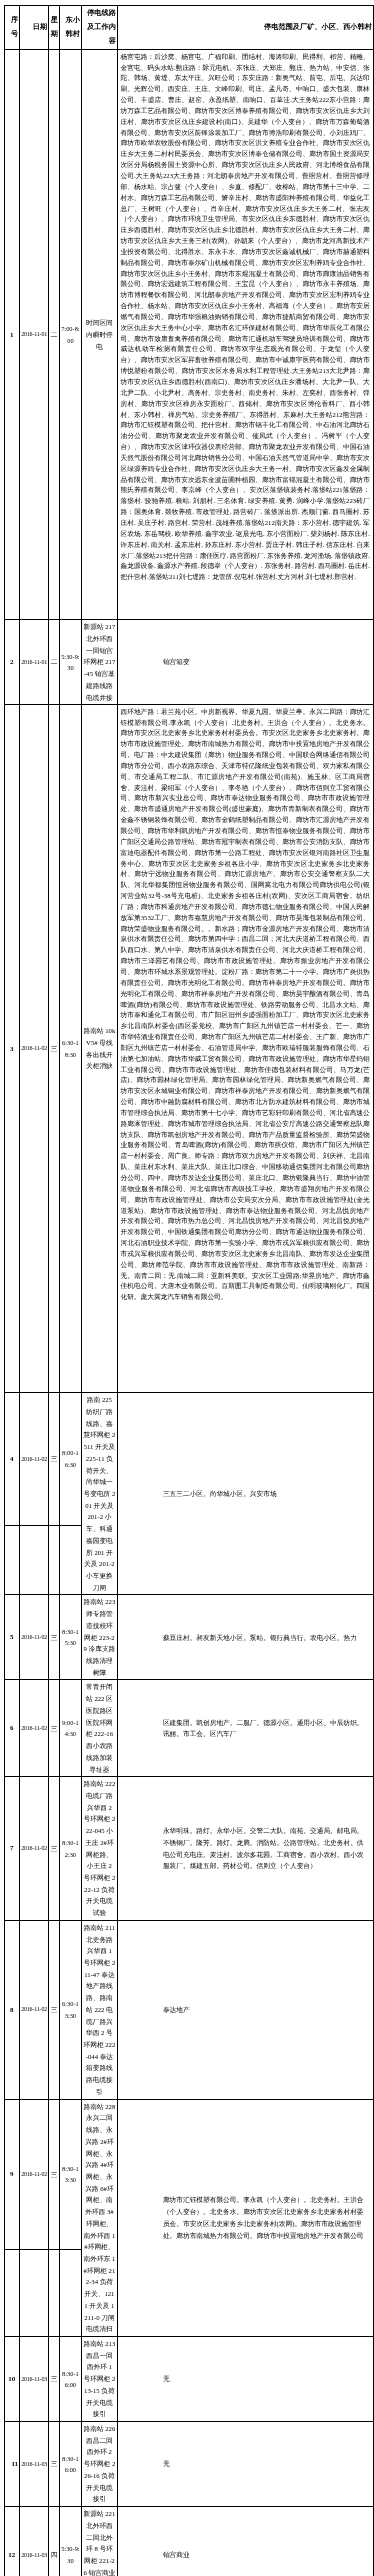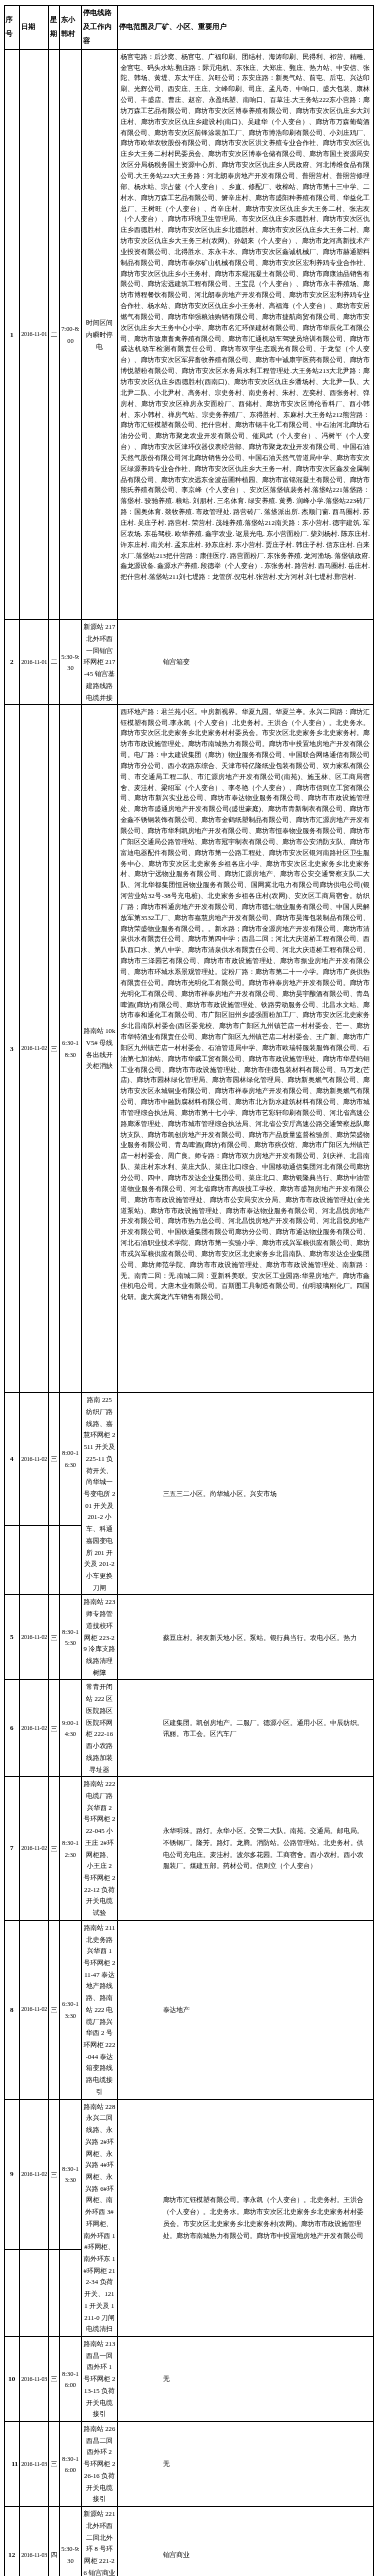--- a/index.html
+++ b/index.html
@@ -1,20 +1,20 @@
 <!DOCTYPE html>
 <html style="font-size:8.2px"><head>
 <meta charset="utf-8">
 <style>
   html,body{margin:0;padding:0;background:#ffffff;}
   body{font-family:"Liberation Serif","DejaVu Serif",serif;color:#000;}
   .doc{width:374px;position:relative;background:#fff;}
   table.main{border-collapse:collapse;table-layout:fixed;width:369px;margin:5.2px 0 0 3.6px;}
   table.main td,table.main th{border:1px solid #000;overflow:hidden;word-break:break-all;}
-  th{font-size:7.2px;font-weight:bold;text-align:left;vertical-align:middle;padding:1px;line-height:1.9;}
+  th{font-size:7.2px;font-weight:bold;text-align:right;vertical-align:middle;padding:1px;line-height:1.9;}
   td{font-size:6.7px;line-height:1.45;vertical-align:middle;}
   td.c-no{text-align:center;font-weight:bold;font-size:7px;}
   td.c-date{text-align:center;font-size:6px;letter-spacing:-0.2px;white-space:nowrap;padding:0 0.5px;}
   td.c-week{text-align:center;font-size:6.7px;}
   td.c-time{text-align:center;font-size:6.4px;line-height:1.8;padding:0 1px;}
   td.c-work{text-align:center;font-size:6.7px;line-height:1.75;padding:1px 1.5px;}
   td.c-range{padding:1.5px 3.1px 1.5px 2.6px;}
   td.c-range.long{vertical-align:top;text-align:justify;line-height:1.62;}
   td.c-range.indent{padding-left:45px;padding-right:5.2px;line-height:1.75;}
   tr.sub-b td{border-top:1px solid #000;}
@@ -32,21 +32,21 @@
         <col style="width:36px">
         <col style="width:256px">
     </colgroup>
     <thead>
       <tr>
         <th>序号</th>
         <th>日期</th>
         <th>星期</th>
         <th>东小韩村</th>
         <th>停电线路及工作内容</th>
-        <th>停电范围及厂矿、小区、重要用户</th>
+        <th>停电范围及厂矿、小区、西小韩村</th>
       </tr>
     </thead>
     <tbody id="tbody">
         <tr>
           <td class="c-no" style="height: 567px;">1</td>
           <td class="c-date">2016-11-01</td>
           <td class="c-week">二</td>
           <td class="c-time">7:00-8:00</td>
           <td class="c-work">时间区间内瞬时停电</td>
           <td class="c-range long">杨官屯路：后沙窝、杨官屯、广福印刷、团结村、海涛印刷、民得利、祁营、精雕、金官屯、码头水站.甄庄路：际元电机、东张庄、大郑庄、甄庄、热力站、中安信、张陀、韩场、黄堤、东太平庄、兴旺公司；东安庄路：新奥气站、前屯、后屯、兴达印刷、光辉公司、西安庄、王庄、文峰印刷、司庄、孟凡奇、中响口、盛大包装、康林公司、丰盛店、曹庄、赵窑、永盈纸塑、南响口、百草洼.大王务站222东小营路：廊坊万森工艺品有限公司、廊坊市安次区博泰养殖有限公司、廊坊市安次区仇庄乡大刘庄村、廊坊市安次区仇庄乡建设村(南口)、吴建华（个人变台）、廊坊市万森葡萄酒有限公司、廊坊市安次区前锋涂装加工厂、廊坊市博浩印刷有限公司、小刘庄鸡厂、廊坊市欧华农牧股份有限公司、廊坊市安次区洪文养殖专业合作社、廊坊市安次区仇庄乡大王务二村村民委员会、廊坊市安次区博泰仓储有限公司、廊坊市国土资源局安次区分局杨税务国土资源中心所、廊坊市安次区仇庄乡人民政府、河北博维食品有限公司.大王务站223大王务路：河北朗泰房地产开发有限公司、普照营村、普照营修理部、杨水站、宗占鳌（个人变台）、乡直、修配厂、收棉站、廊坊市第十三中学、二村水、廊坊万森工艺品有限公司、箫辛庄村、廊坊市盛阳种养殖有限公司、华益化工总厂、王树旺（个人变台）、肖辛庄村、廊坊市安次区仇庄乡大王务二村、张志友（个人变台）、廊坊市环境卫生管理局、市安次区仇庄乡东德胜村、廊坊市安次区仇庄乡西德胜村、廊坊市安次区仇庄乡北德胜村、廊坊市安次区仇庄乡大王务二村、廊坊市安次区仇庄乡大王务三村(农网)、孙朝来（个人变台）、廊坊市龙河高新技术产业投资有限公司、北得胜水、东永丰水、廊坊市安次区鑫诚机械厂、廊坊市赫通塑料制品有限公司、廊坊市泰尔矿山机械有限公司、廊坊市安次区宏利养鸡专业合作社、廊坊市安次区仇庄乡小王务村、廊坊市东焜混凝土有限公司、廊坊市廊康油品销售有限公司、廊坊宏远建筑工程有限公司、王宝昆（个人变台）、廊坊市永丰养殖场、廊坊市博程餐饮有限公司、河北朗泰房地产开发有限公司、廊坊市安次区宏利养鸡专业合作社、杨水站、廊坊市安次区仇庄乡小王务村、高福海（个人变台）、廊坊市安居燃气有限公司、廊坊市华强粮油购销有限公司、廊坊市捷航商贸有限公司、廊坊市安次区仇庄乡大王务中心小学、廊坊市名汇环保建材有限公司、廊坊市华辰化工有限公司、廊坊市致康畜禽养殖有限公司、廊坊市汇通机动车驾驶员培训有限公司、廊坊市威达机动车检测有限责任公司、廊坊市双宇生态观光有限公司、于龙玺（个人变台）、廊坊市安次区军昇畜牧养殖有限公司、廊坊市中诚康宇医药有限公司、廊坊市博悦塑粉有限公司、廊坊市安次区水务局水利工程管理处.大王务站213大北尹路：廊坊市安次区仇庄乡西德胜村(西南口)、廊坊市安次区仇庄乡潘场村、大北尹一队、大北尹二队、小北尹村、高务村、宗史务村、南史务村、朱村、左奕村、西张务村、弹房村、廊坊市安次区禅房永安面粉厂、西储村、廊坊市安次区博伦香料厂、西小韩村、东小韩村、禅房气站、宗史务养殖厂、东得胜村、东麻村.大王务站212熊营路：廊坊市汇钰模塑有限公司、把什营村、廊坊市锡丰化工有限公司、中石油河北廊坊石油分公司、廊坊市聚龙农业开发有限公司、催凤武（个人变台）、冯树平（个人变台）、廊坊市安次区津环仪器仪表经营部、廊坊市聚龙农业开发有限公司、中国石油天然气股份有限公司河北廊坊销售分公司、中国石油天然气管道局中学、廊坊市安次区绿源养鸡专业合作社、廊坊市安次区仇庄乡大王务一村、廊坊市安次区鑫发金属制品有限公司、廊坊市安次远东金波苗圃种植园、廊坊市富锦混凝土有限公司、廊坊市熊氏养殖有限公司、李京峰（个人变台）、安次区落垡镇裴务村.落垡站221落垡路：落垡村. 骏驰养殖. 粮站. 刘朋村. 三名体育. 绿安养殖. 黄勇. 润峰小学.落垡站223砖厂路：国奥体育. 燚牧养殖. 市政管理处. 路营砖厂. 落垡派出所. 杰顺门窗. 西马圈村. 苏庄村. 吴庄子村. 路营村. 荣营村. 茂雄养殖.落垡站212南关路：东小营村. 德宇建筑. 军区农场. 东岳驾校. 欧华养殖. 鑫宇农业. 讴晨光电. 东小营面粉厂. 柴刘杨村. 陈东庄村. 许东庄村. 南关村. 孟东庄村. 孙东庄村. 东小营村. 贾庄子村. 韩庄子村. 信东庄村. 自来水厂.落垡站213把什营路：康佳医疗. 路营面粉厂. 东张务养殖. 龙河渔场. 落垡镇政府. 鑫龙源设备. 鑫源水产养殖. 段德举（个人变台）. 东张务村. 路营村. 西马圈村. 岳庄村. 把什营村.落垡站211刘七堤路：龙管所.倪屯村.张营村.丈方河村.刘七堤村.邢营村.</td>

